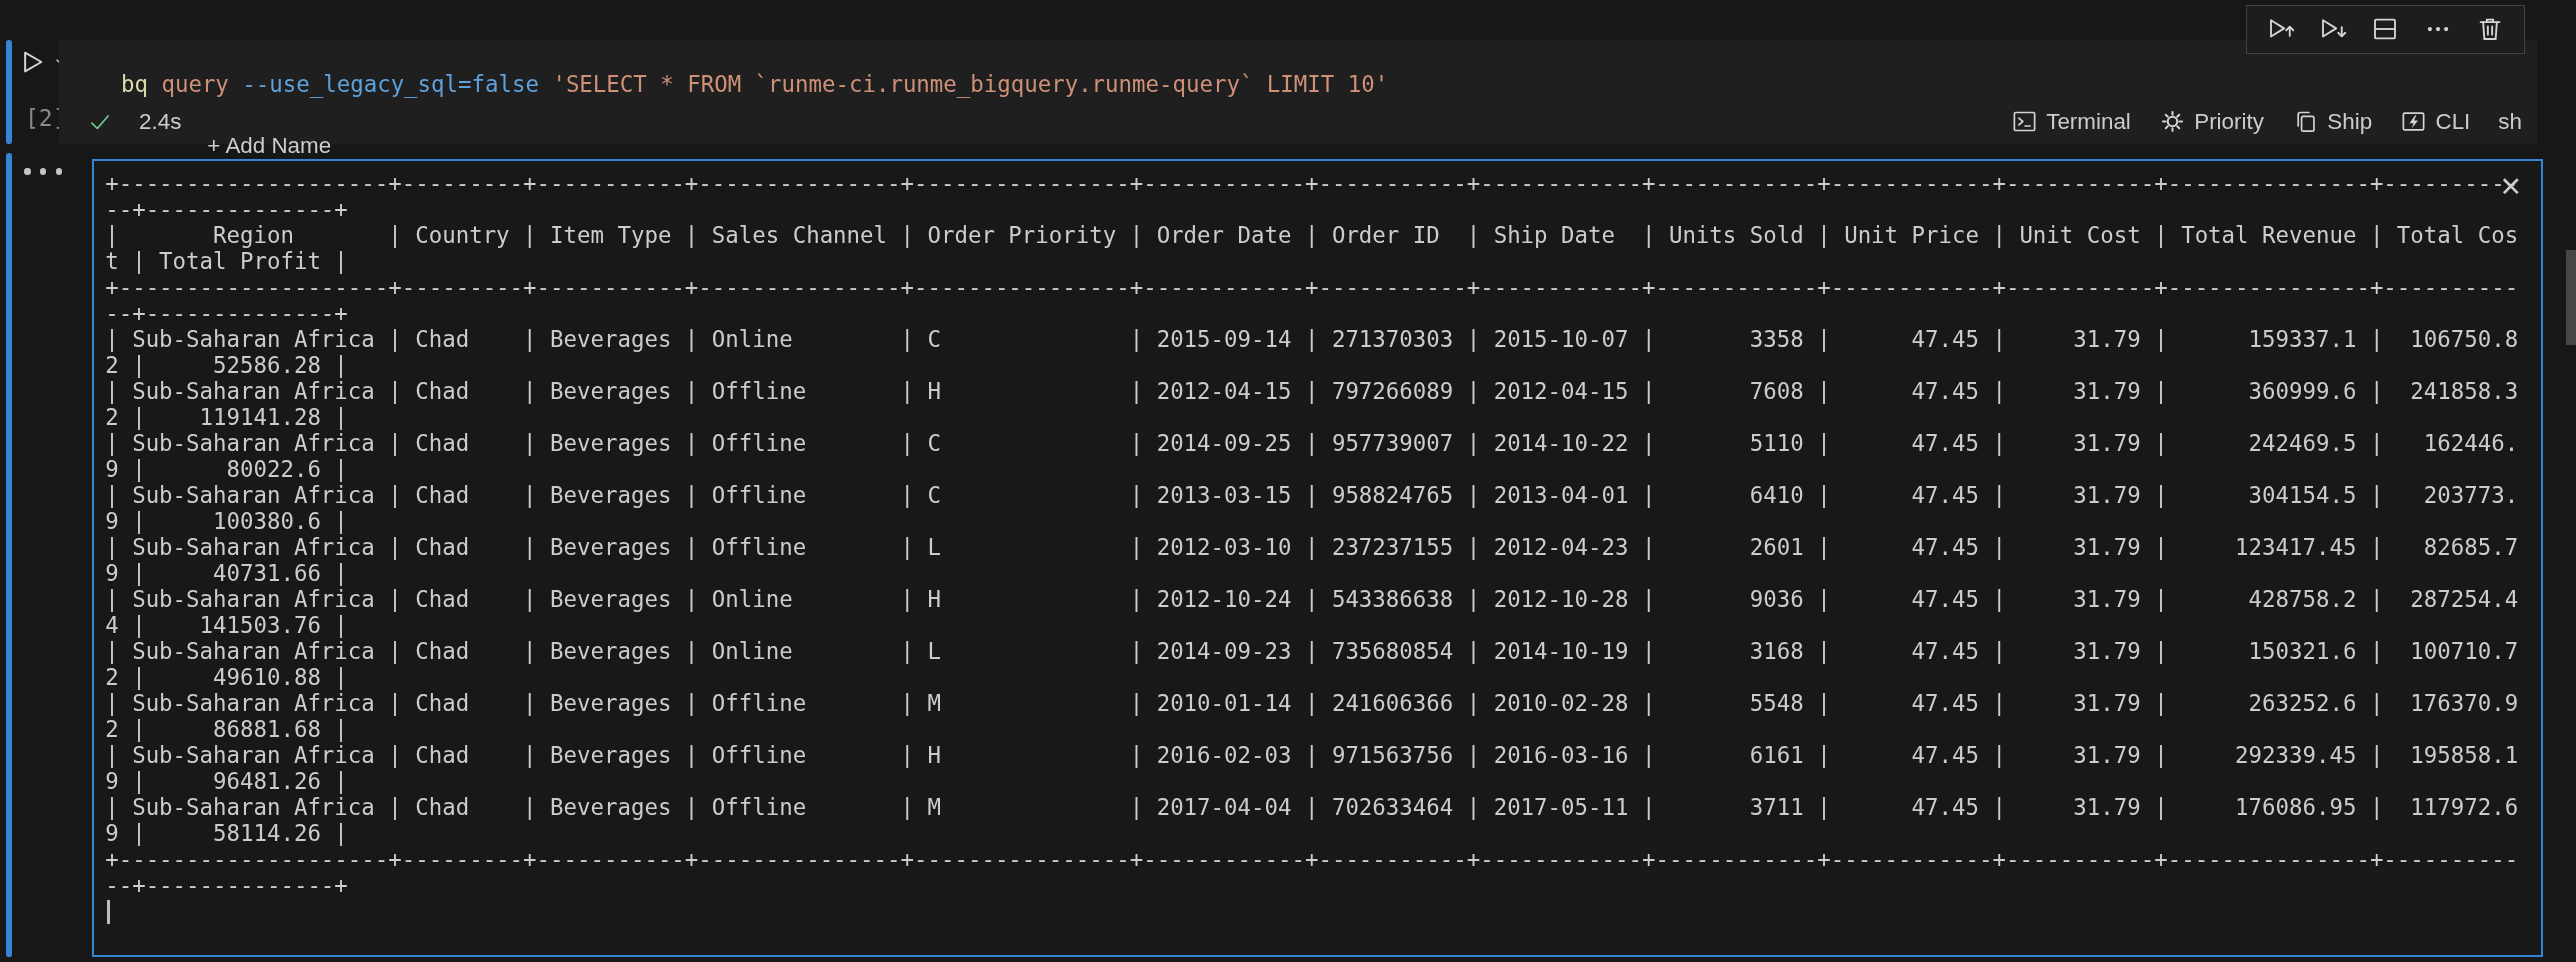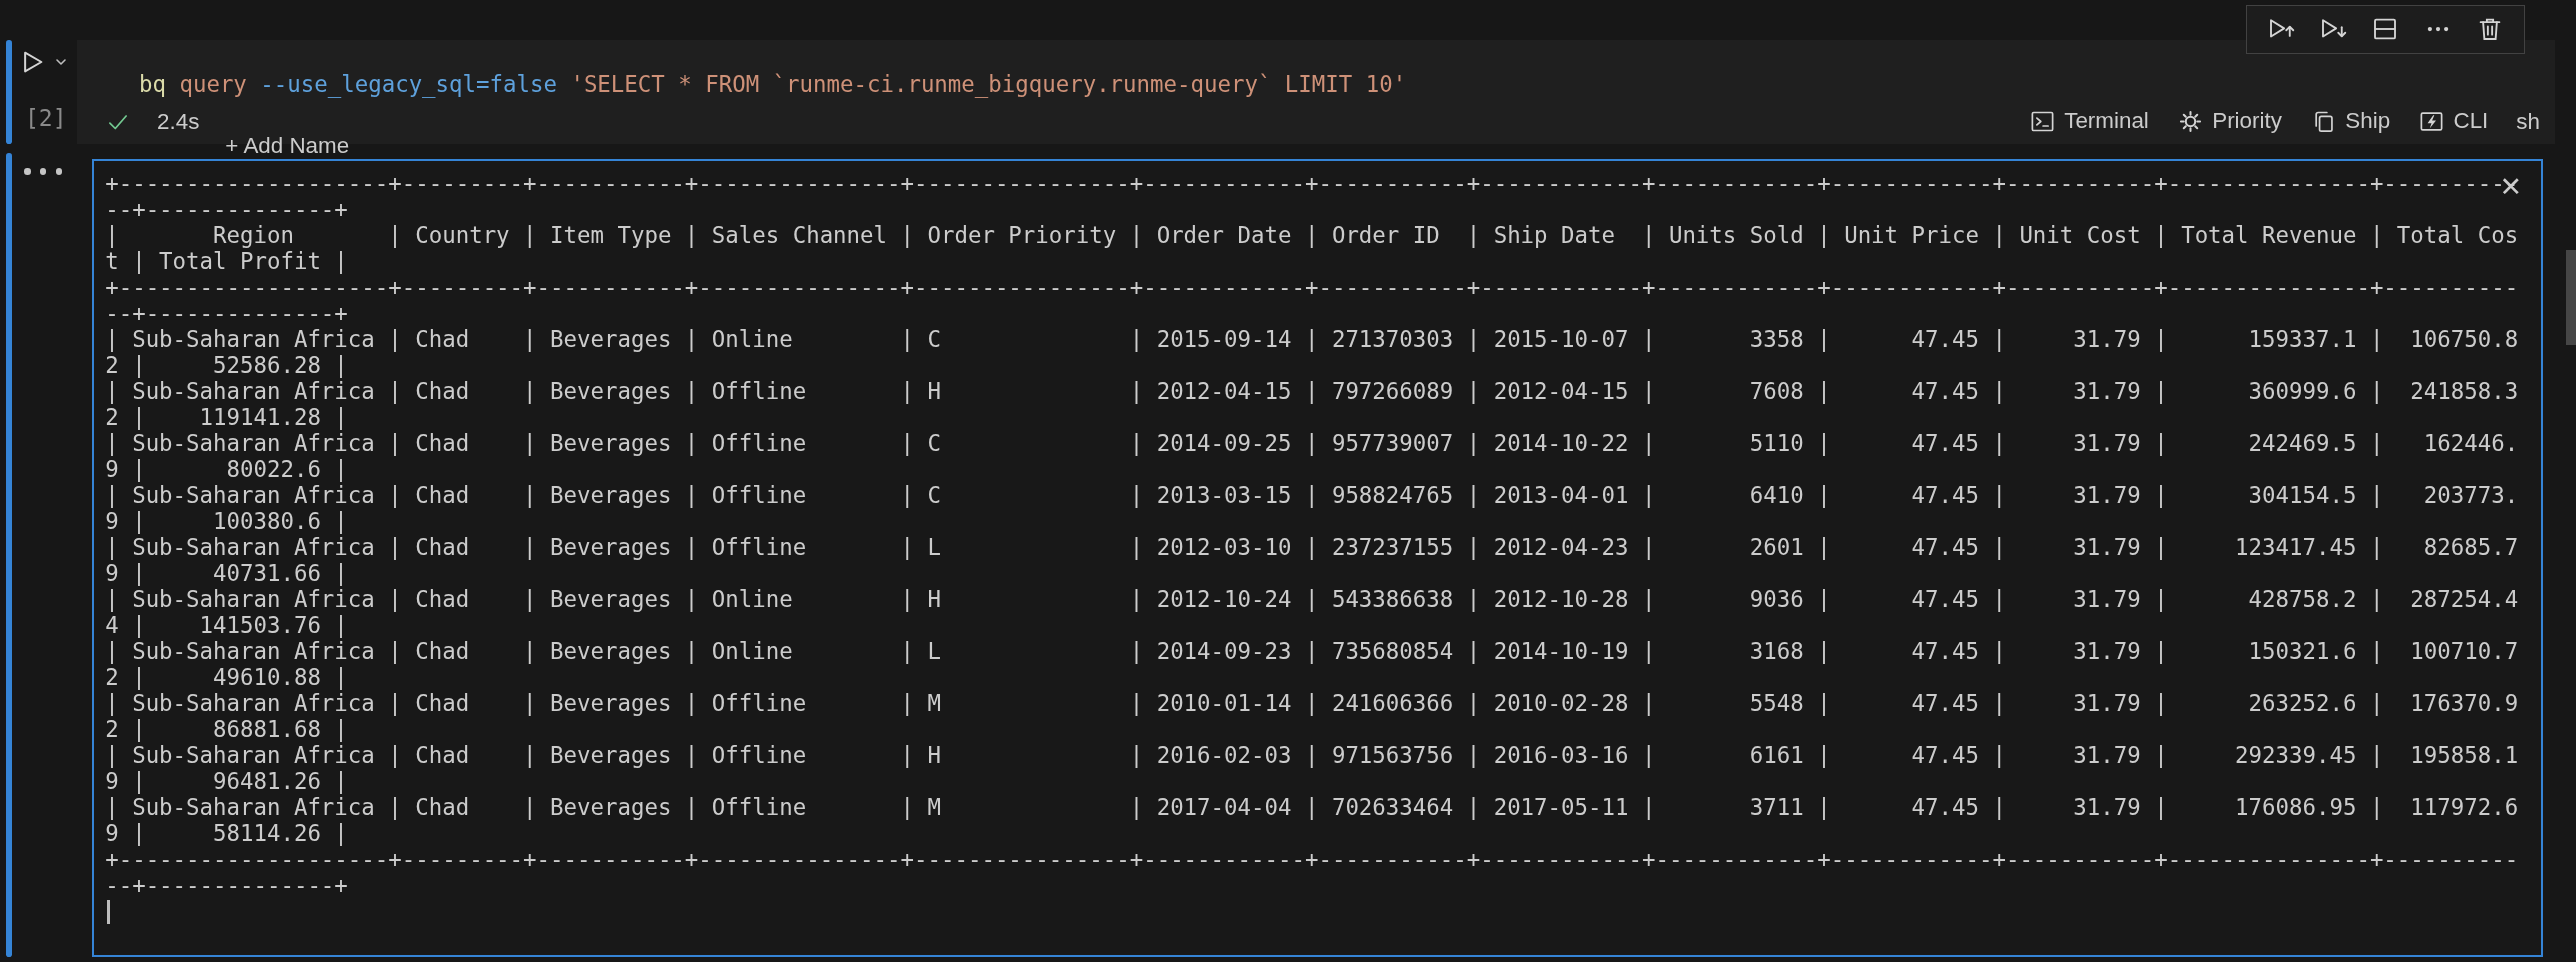--- a/index.html
+++ b/index.html
@@ -26,28 +26,28 @@
     font-size:23px;color:var(--dim);}
   .kebab{position:absolute;left:24px;top:168px;display:flex;gap:9.3px;background:none;border:none;padding:0;cursor:pointer;}
   .kebab i{width:6.5px;height:6.5px;border-radius:50%;background:#c5c5c5;}
 
   
   .cell-toolbar{position:absolute;left:2246px;top:4.7px;height:49px;display:flex;align-items:center;
     gap:11.2px;padding:0 13px;background:#1d1d1d;border:0.9px solid #424242;z-index:5;}
   .ct-btn{background:none;border:none;padding:1.9px 5.6px;display:flex;align-items:center;cursor:pointer;}
 
   
-  .code-cell{position:absolute;left:77px;top:40px;width:2478px;height:104px;background:var(--cell-bg);}
+  .code-cell{position:absolute;left:59px;top:40px;width:2478px;height:104px;background:var(--cell-bg);}
   .code-row{height:58px;display:flex;align-items:flex-end;padding-left:62px;}
   .cmd{font-family:"DejaVu Sans Mono",monospace;font-size:22.4px;line-height:28px;white-space:pre;}
   .status-row{height:47px;display:flex;align-items:center;justify-content:space-between;
     padding:0 15px 0 28px;font-size:22.4px;gap:12px;}
   .status-left{display:flex;align-items:center;gap:26px;}
   .status-right{display:flex;align-items:center;gap:28px;}
-  .sr-item{display:flex;align-items:flex-start;gap:8.4px;background:none;border:none;padding:0;
+  .sr-item{display:flex;align-items:center;gap:8.4px;background:none;border:none;padding:0;
     color:var(--ui-text);font-size:22.4px;font-family:"Liberation Sans",sans-serif;cursor:pointer;}
   .addname{cursor:pointer;margin-top:48px;}
 
   
   .output{position:absolute;left:92px;top:159px;width:2451px;height:798px;
     background:var(--out-bg);border:2.8px solid var(--accent);}
   .term{margin:9.3px 0 0 11.2px;font-family:"DejaVu Sans Mono",monospace;font-size:22.4px;
     line-height:26px;color:#cccccc;white-space:pre;}
   .cursor{margin:1.9px 0 0 13px;width:2.8px;height:24px;background:#bdbdbd;}
   .close-x{position:absolute;top:11.2px;right:13px;background:none;border:none;color:#cccccc;

